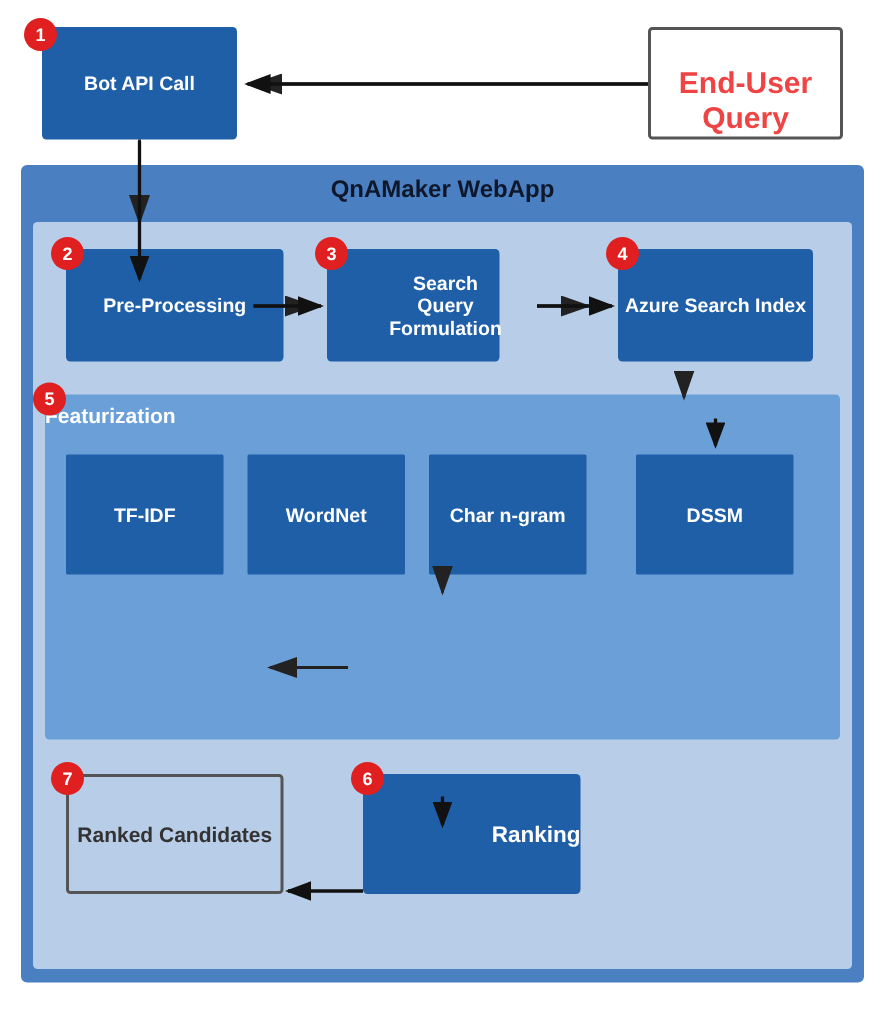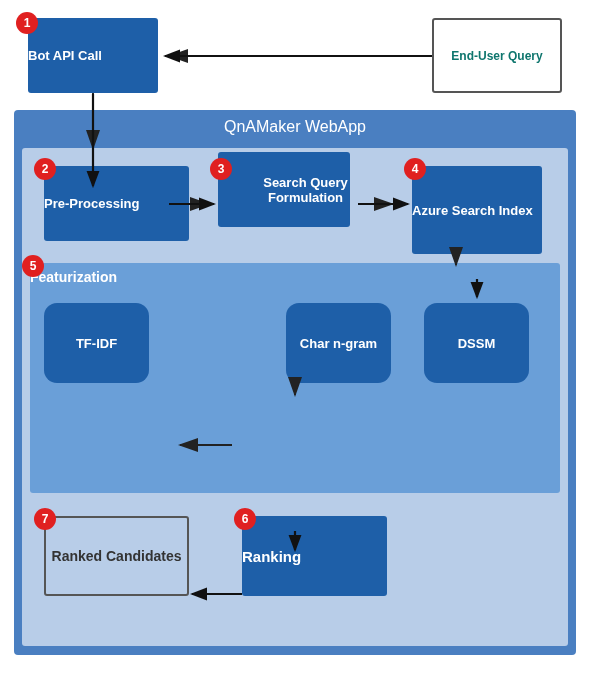--- a/index.html
+++ b/index.html
@@ -54,47 +54,47 @@
     }
 
     .end-user-box {
       position: absolute;
       right: 28px;
       top: 18px;
       width: 130px;
       height: 75px;
       background: #fff;
       border: 2px solid #555;
-      color: #0f766e;
-      font-size: 12px;
-      font-weight: bold;
-      display: flex;
-      align-items: center;
+      color: #ef4444;
+      font-size: 20px;
+      font-weight: bold;
+      display: flex;
+      align-items: flex-end;
       justify-content: center;
       text-align: center;
       border-radius: 3px;
       z-index: 5;
     }
 
     
     .qnamaker-outer {
       position: absolute;
       left: 14px;
       top: 110px;
       width: 562px;
       height: 545px;
       background: #4a7fc1;
       border-radius: 4px;
       z-index: 1;
     }
 
     .qnamaker-title {
-      color: #ffffff;
+      color: #0f172a;
       font-size: 16px;
-      font-weight: normal;
+      font-weight: bold;
       text-align: center;
       padding: 8px 0 6px 0;
     }
 
     
     .inner-container {
       position: absolute;
       left: 8px;
       top: 38px;
       width: 546px;
@@ -106,46 +106,46 @@
 
     
     .row1-box {
       position: absolute;
       background: #1e5fa8;
       color: #fff;
       font-size: 13px;
       font-weight: bold;
       display: flex;
       align-items: center;
-      justify-content: flex-start;
+      justify-content: center;
       text-align: center;
       border-radius: 3px;
       z-index: 5;
     }
 
     .preprocessing-box {
       left: 22px;
       top: 18px;
       width: 145px;
       height: 75px;
     }
 
     .search-query-box {
       left: 196px;
-      top: 4px;
-      width: 132px;
+      top: 18px;
+      width: 115px;
       height: 75px;
       padding-left: 43px;
     }
 
     .azure-search-box {
       left: 390px;
       top: 18px;
       width: 130px;
-      height: 88px;
+      height: 75px;
     }
 
     
     .featurization-container {
       position: absolute;
       left: 8px;
       top: 115px;
       width: 530px;
       height: 230px;
       background: #6a9fd8;
@@ -165,21 +165,21 @@
     .feature-box {
       position: absolute;
       background: #1e5fa8;
       color: #fff;
       font-size: 13px;
       font-weight: bold;
       display: flex;
       align-items: center;
       justify-content: center;
       text-align: center;
-      border-radius: 13px;
+      border-radius: 1px;
       z-index: 6;
       top: 40px;
       height: 80px;
       width: 105px;
     }
 
     .tfidf-box { left: 14px; }
     .wordnet-box { left: 135px; }
     .chargram-box { left: 256px; }
     .dssm-box { left: 394px; }
@@ -209,21 +209,21 @@
       left: 220px;
       top: 368px;
       width: 145px;
       height: 80px;
       background: #1e5fa8;
       color: #fff;
       font-size: 15px;
       font-weight: bold;
       display: flex;
       align-items: center;
-      justify-content: flex-start;
+      justify-content: flex-end;
       text-align: center;
       border-radius: 3px;
       z-index: 5;
     }
 
     
     .arrows-svg {
       position: absolute;
       left: 0;
       top: 0;
@@ -283,20 +283,23 @@
         <span>5</span>
       </div>
 
       <div class="featurization-container">
         <div class="featurization-title">Featurization</div>
 
         <div class="feature-box tfidf-box">
           <span>TF-IDF</span>
         </div>
 
+        <div class="feature-box wordnet-box">
+          <span>WordNet</span>
+        </div>
 
         <div class="feature-box chargram-box">
           <span>Char n-gram</span>
         </div>
 
         <div class="feature-box dssm-box">
           <span>DSSM</span>
         </div>
       </div>
 

